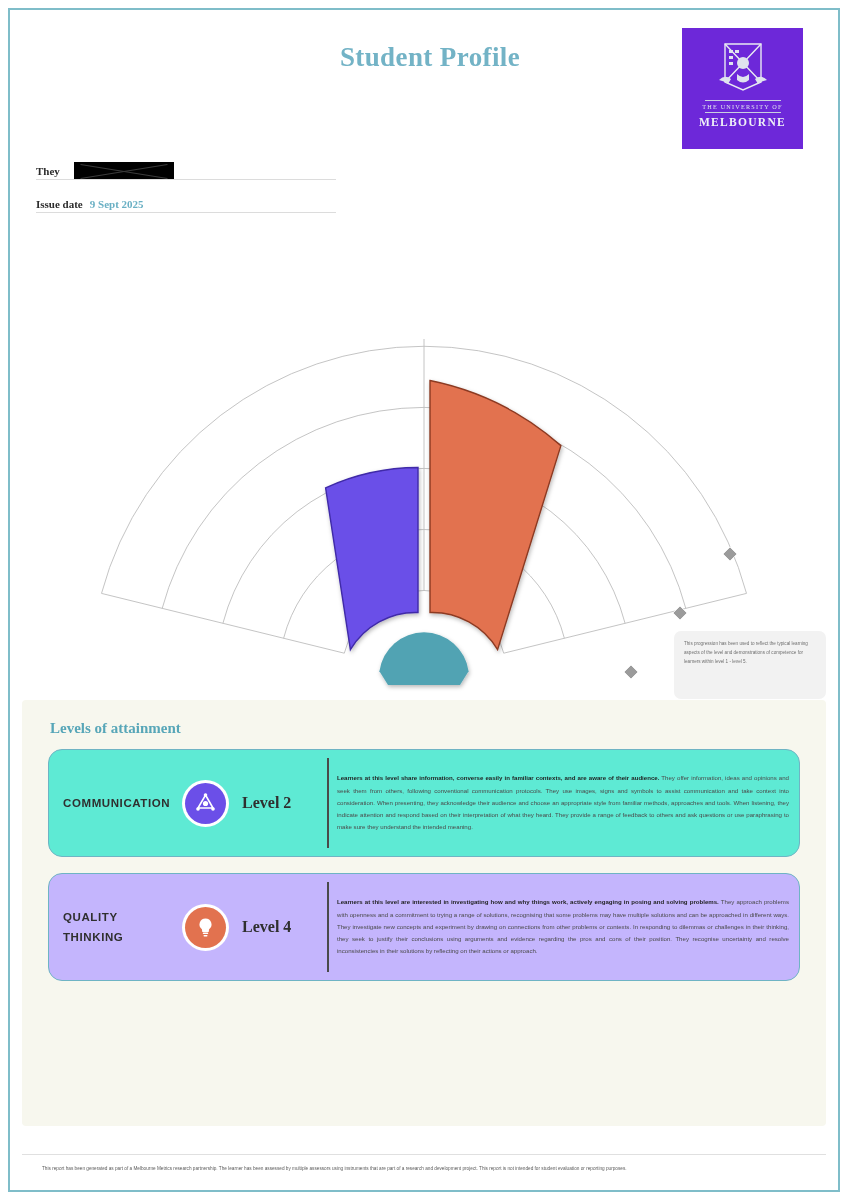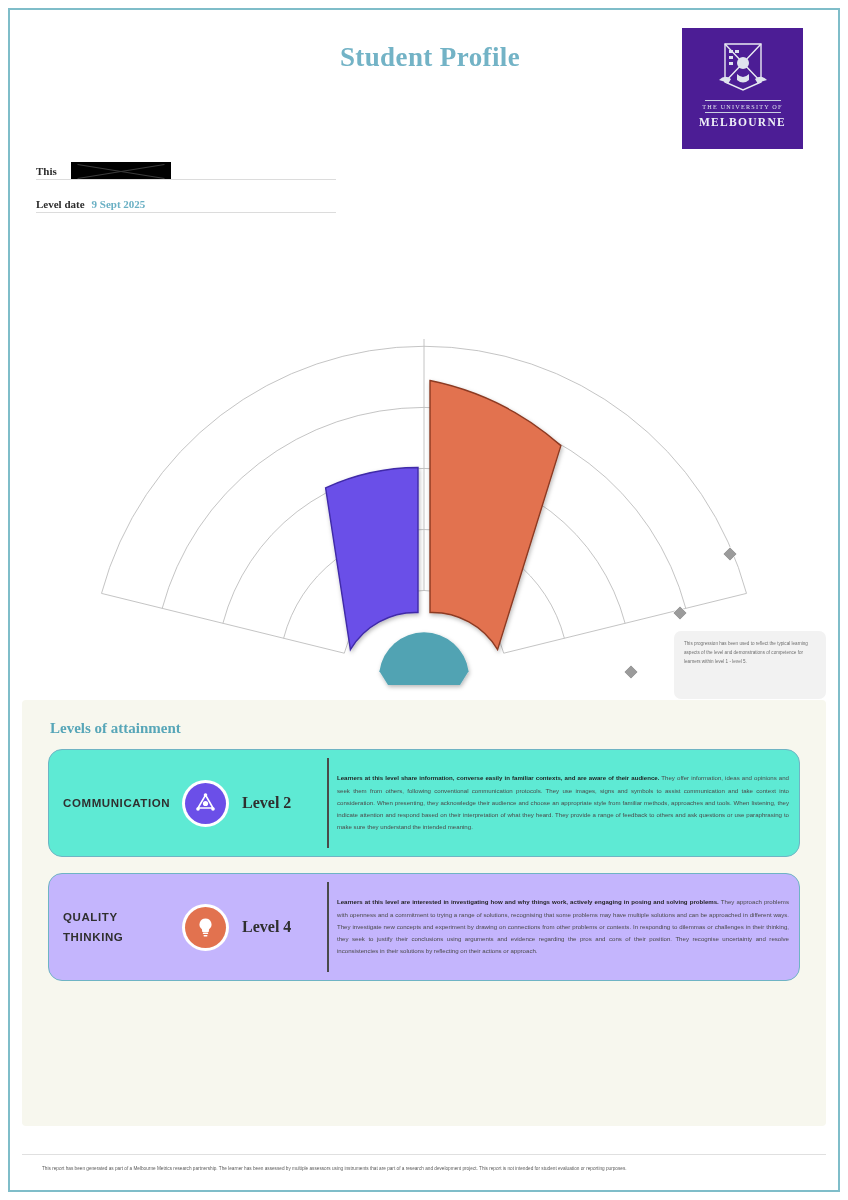--- a/index.html
+++ b/index.html
@@ -57,21 +57,21 @@
     font-size: 27px;
     color: #73b3c6;
     letter-spacing: 0.4px;
   }
   .logo {
     position: absolute;
     right: 37px;
     top: 20px;
     width: 121px;
     height: 121px;
-    background: #4c1d95;
+    background: #6d28d9;
     display: flex;
     flex-direction: column;
     align-items: center;
     justify-content: flex-start;
     padding-top: 8px;
     box-sizing: border-box;
   }
   .logo-crest {
     width: 64px;
     height: 62px;
@@ -310,25 +310,25 @@
         </div>
         <div class="logo-line"></div>
         <div class="logo-sub">THE UNIVERSITY OF</div>
         <div class="logo-line"></div>
         <div class="logo-name">MELBOURNE</div>
       </div>
     </div>
 
     <div class="meta">
       <div class="meta-row">
-        <span class="meta-label">This</span>
+        <span class="meta-label">They</span>
         <span class="redaction"></span>
       </div>
       <div class="meta-row">
-        <span class="meta-label">Level date</span>
+        <span class="meta-label">Issue date</span>
         <span class="meta-value">9 Sept 2025</span>
       </div>
     </div>
 
     <div class="chart-area">
       <svg class="chart-svg" width="832" height="480" viewBox="0 0 832 480" aria-hidden="true">
         <defs>
           <filter id="wedgeShadow" x="-25%" y="-25%" width="150%" height="150%">
             <feDropShadow dx="1" dy="2" stdDeviation="2.2" flood-color="#000000" flood-opacity="0.28"></feDropShadow>
           </filter>

